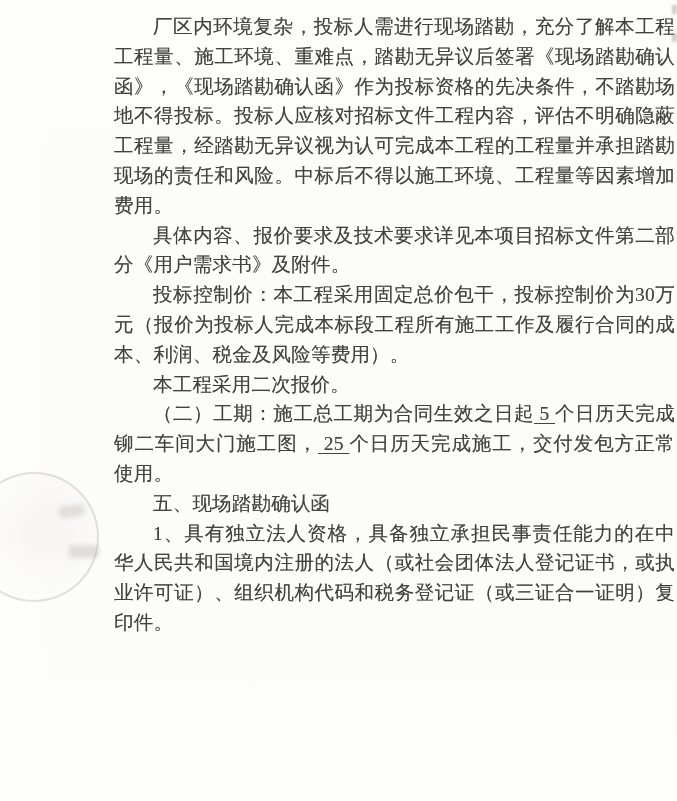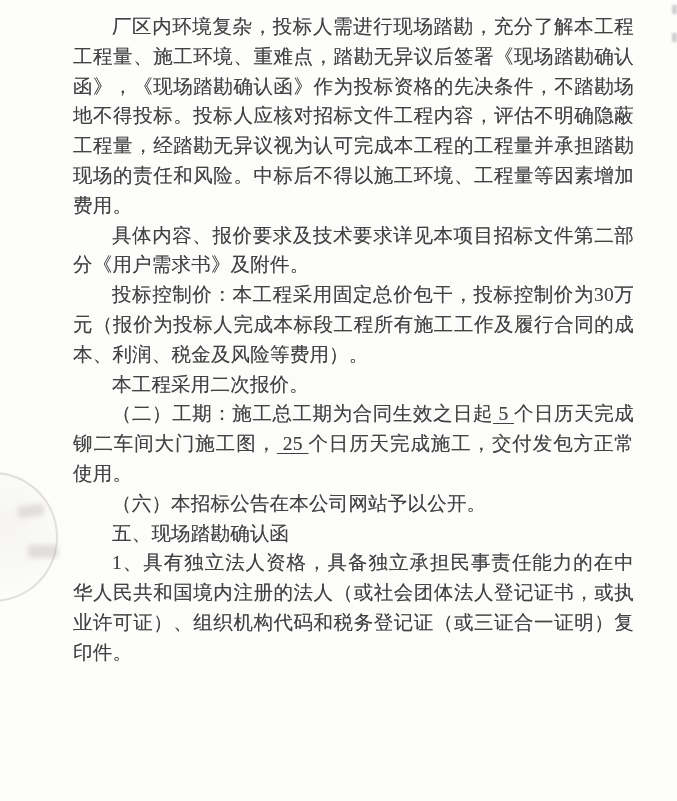--- a/index.html
+++ b/index.html
@@ -9,20 +9,21 @@
   }
   body {
     position: relative;
     background: #fdfdfc;
     font-family: "Liberation Serif", "DejaVu Serif", serif;
   }
   .scan-page {
     position: absolute;
     inset: 0;
     background: linear-gradient(180deg, #fdfdfc 0%, #fcfcfb 50%, #fdfdfc 100%);
+    margin-left: 41px;
   }
   .text-block {
     position: absolute;
     left: 73px;
     top: 12px;
     width: 561px;
     color: #424242;
     font-size: 19.5px;
     line-height: 29.8px;
     text-align: justify;
@@ -85,21 +86,20 @@
   <div class="seal"></div>
   <div class="seal-smudge-1"></div>
   <div class="seal-smudge-2"></div>
 
   <div class="text-block">
     <p>厂区内环境复杂，投标人需进行现场踏勘，充分了解本工程工程量、施工环境、重难点，踏勘无异议后签署《现场踏勘确认函》，《现场踏勘确认函》作为投标资格的先决条件，不踏勘场地不得投标。投标人应核对招标文件工程内容，评估不明确隐蔽工程量，经踏勘无异议视为认可完成本工程的工程量并承担踏勘现场的责任和风险。中标后不得以施工环境、工程量等因素增加费用。</p>
     <p>具体内容、报价要求及技术要求详见本项目招标文件第二部分《用户需求书》及附件。</p>
     <p>投标控制价：本工程采用固定总价包干，投标控制价为30万元（报价为投标人完成本标段工程所有施工工作及履行合同的成本、利润、税金及风险等费用）。</p>
     <p>本工程采用二次报价。</p>
     <p><span>（二）工期：施工总工期为合同生效之日起</span><span class="u-num"> 5 </span><span>个日历天完成铆二车间大门施工图，</span><span class="u-num"> 25 </span><span>个日历天完成施工，交付发包方正常使用。</span></p>
-    <p>（六）本招标公告在本公司网站予以公开。</p>
     <p>五、现场踏勘确认函</p>
     <p>1、具有独立法人资格，具备独立承担民事责任能力的在中华人民共和国境内注册的法人（或社会团体法人登记证书，或执业许可证）、组织机构代码和税务登记证（或三证合一证明）复印件。</p>
   </div>
 
   <div class="edge-artifact-1"></div>
   <div class="edge-artifact-2"></div>
 
 </div>
 
 </body></html>

